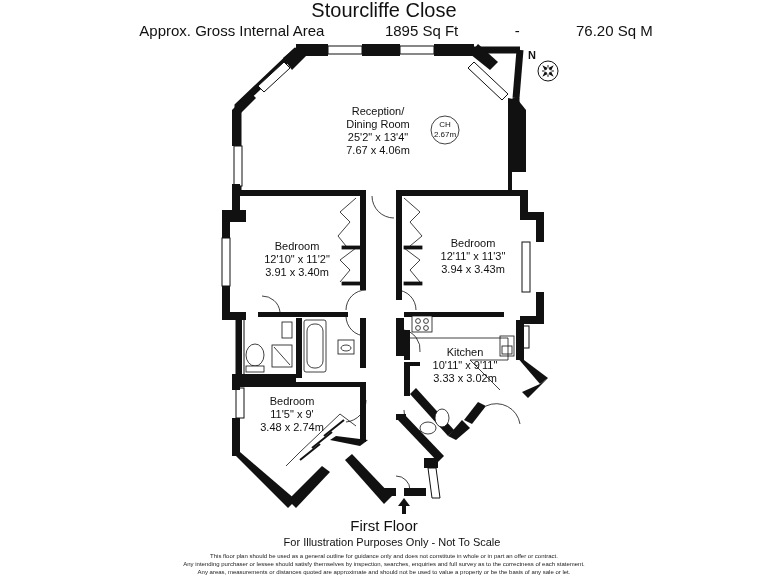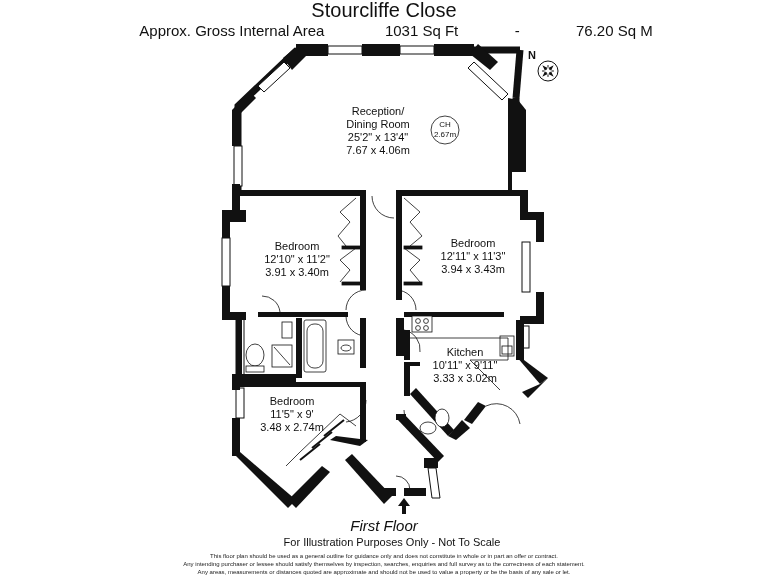--- a/index.html
+++ b/index.html
@@ -2,32 +2,32 @@
 <html><head>
 <meta charset="utf-8">
 <style>
   html, body { margin: 0; padding: 0; background: #ffffff; }
   body { width: 768px; height: 576px; position: relative; overflow: hidden; font-family: "Liberation Sans", sans-serif; color: #111; }
   .title { position: absolute; left: 0; width: 768px; top: -2px; text-align: center; font-size: 20px; line-height: 24px; }
   .subtitle { position: absolute; left: 0; width: 768px; top: 21px; text-align: center; font-size: 15px; line-height: 20px; }
   .subtitle span { white-space: pre; margin-left: 24px; }
   svg.plan { position: absolute; left: 0; top: 0; }
   .room-label { font-family: "Liberation Sans", sans-serif; font-size: 11px; fill: #111; text-anchor: middle; }
-  .floor-label { position: absolute; left: 0; width: 768px; top: 517px; text-align: center; font-size: 15px; font-style: italic; }
+  .floor-label { position: absolute; left: 0; width: 768px; top: 517px; text-align: center; font-size: 15px; }
   .scale-label { position: absolute; left: 8px; width: 768px; top: 536px; text-align: center; font-size: 11px; }
   .disclaimer { position: absolute; left: 0; width: 768px; top: 552px; text-align: center; font-size: 6px; line-height: 8px; color: #222; }
   .disclaimer div { white-space: nowrap; }
   .compass-n { position: absolute; left: 528px; top: 49px; font-size: 11px; font-weight: bold; }
 </style>
 </head>
 <body>
 
 <div class="title">Stourcliffe Close</div>
 <div class="subtitle">
-  <span>Approx. Gross Internal Area</span><span>   </span><span>1031 Sq Ft</span><span>  </span><span>-</span><span>  </span><span>76.20 Sq M</span>
+  <span>Approx. Gross Internal Area</span><span>   </span><span>1895 Sq Ft</span><span>  </span><span>-</span><span>  </span><span>76.20 Sq M</span>
 </div>
 
 <div class="compass-n">N</div>
 
 <svg class="plan" width="768" height="576" viewBox="0 0 768 576">
 
   <g transform="translate(548,71)">
     <circle r="10" fill="none" stroke="#111" stroke-width="1"></circle>
     <polygon points="0,-8 2,-2 8,0 2,2 0,8 -2,2 -8,0 -2,-2" fill="#111" transform="rotate(45)"></polygon>
     <polygon points="0,-6 1.5,-1.5 6,0 1.5,1.5 0,6 -1.5,1.5 -6,0 -1.5,-1.5" fill="#fff" stroke="#111" stroke-width="0.5"></polygon>

